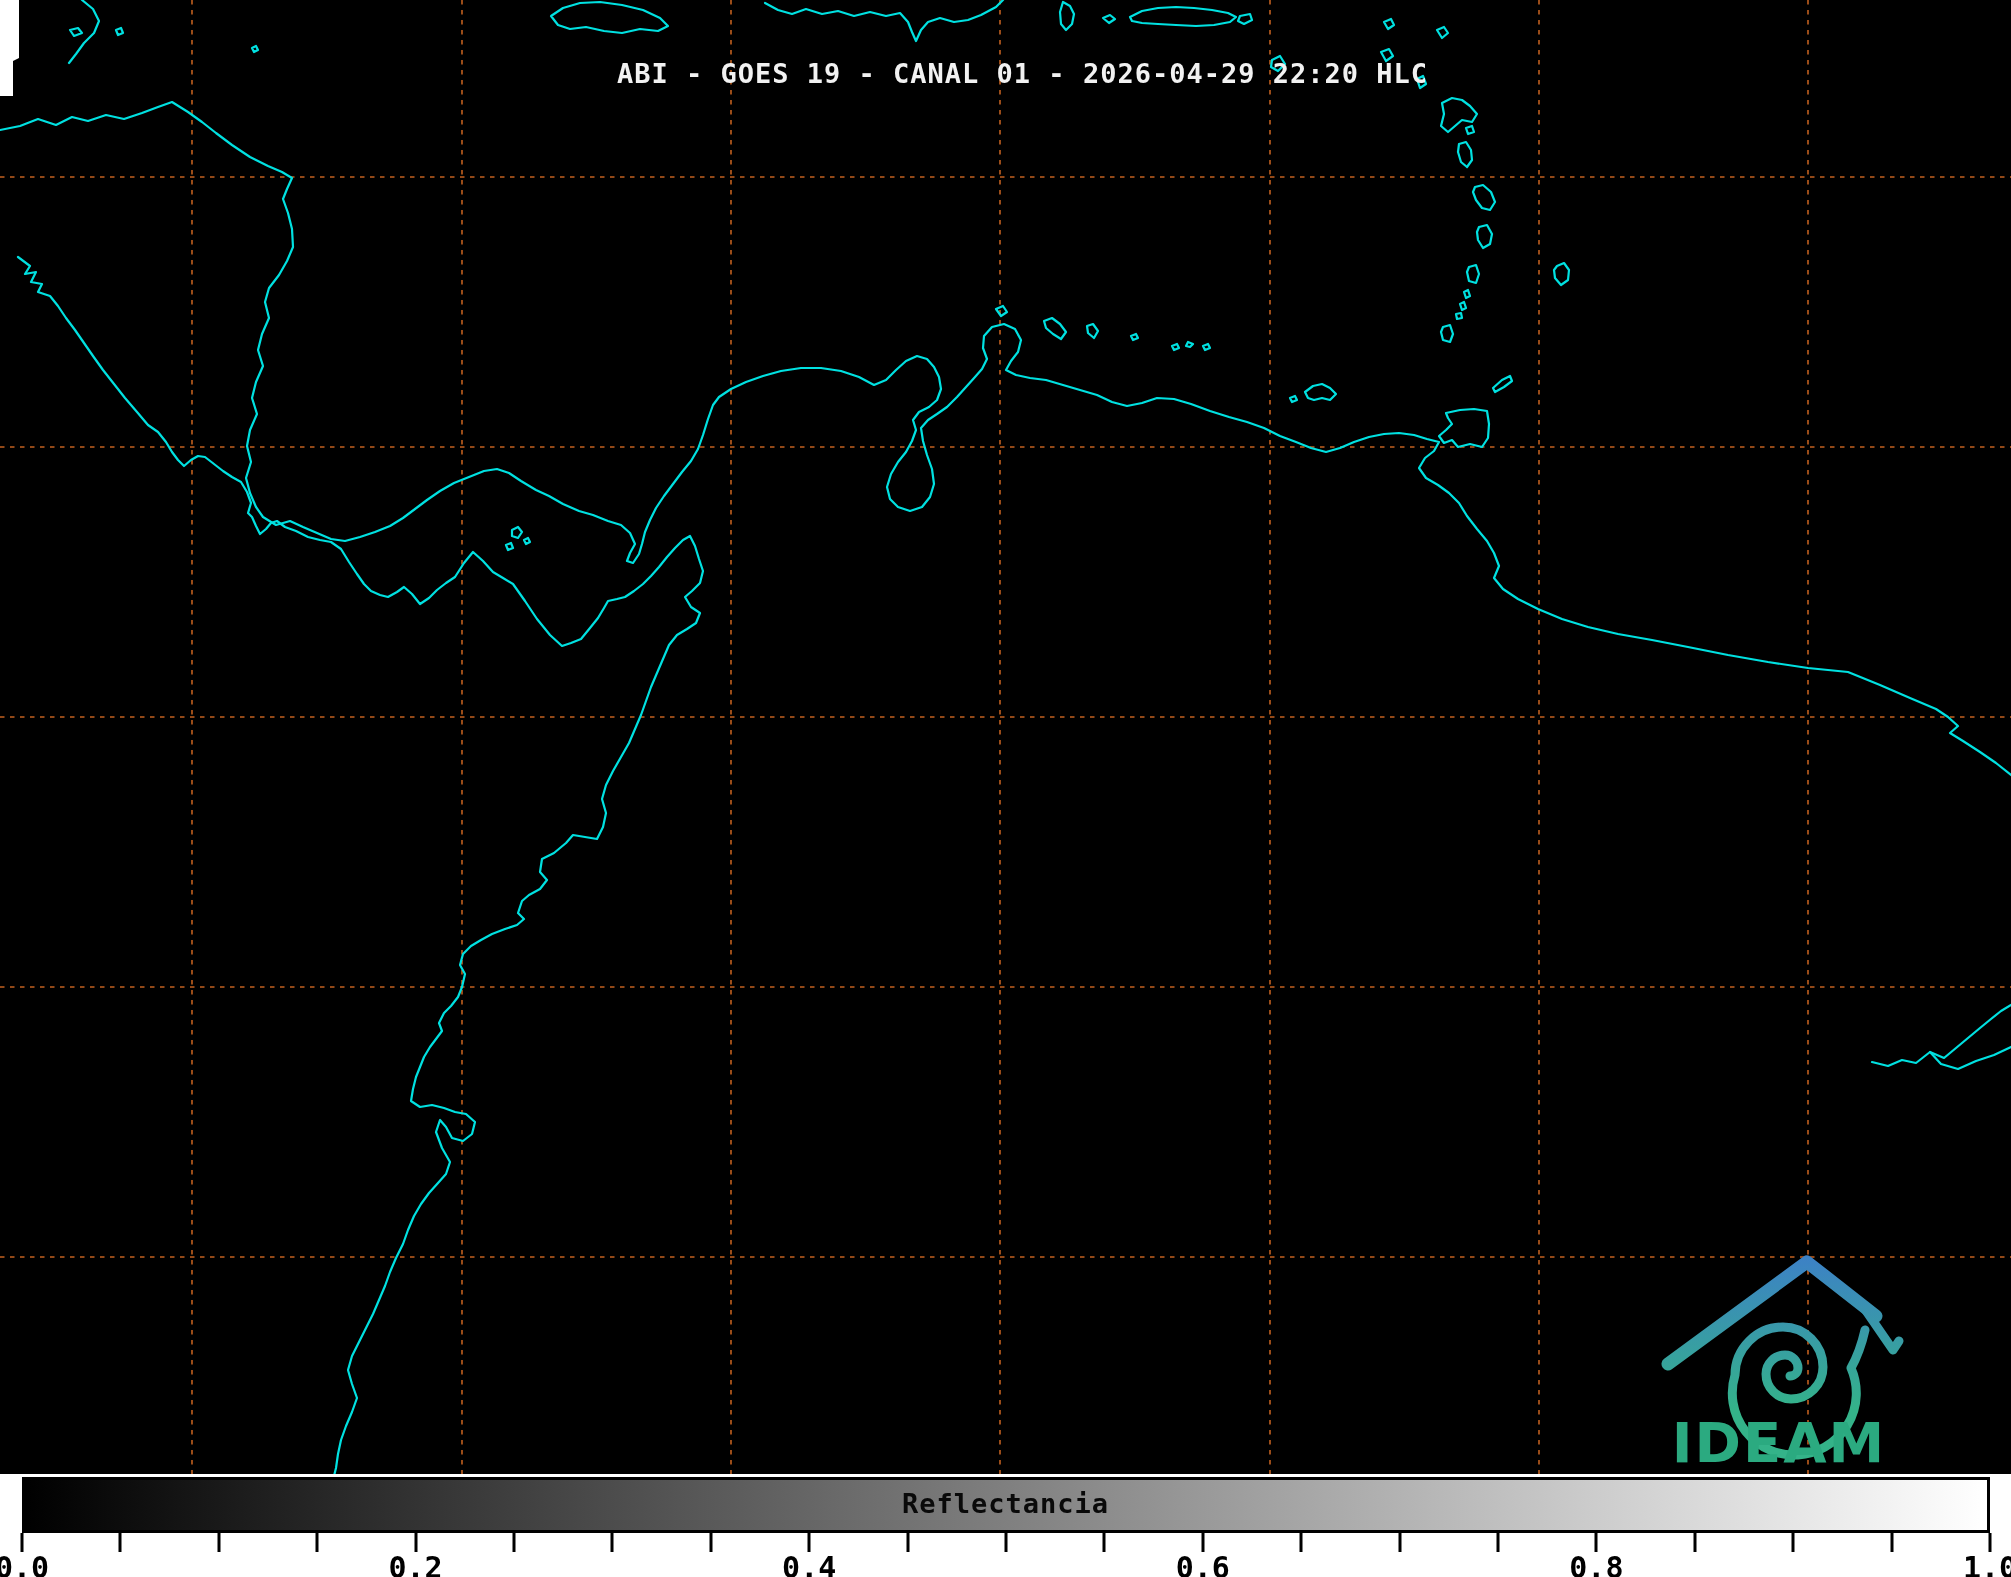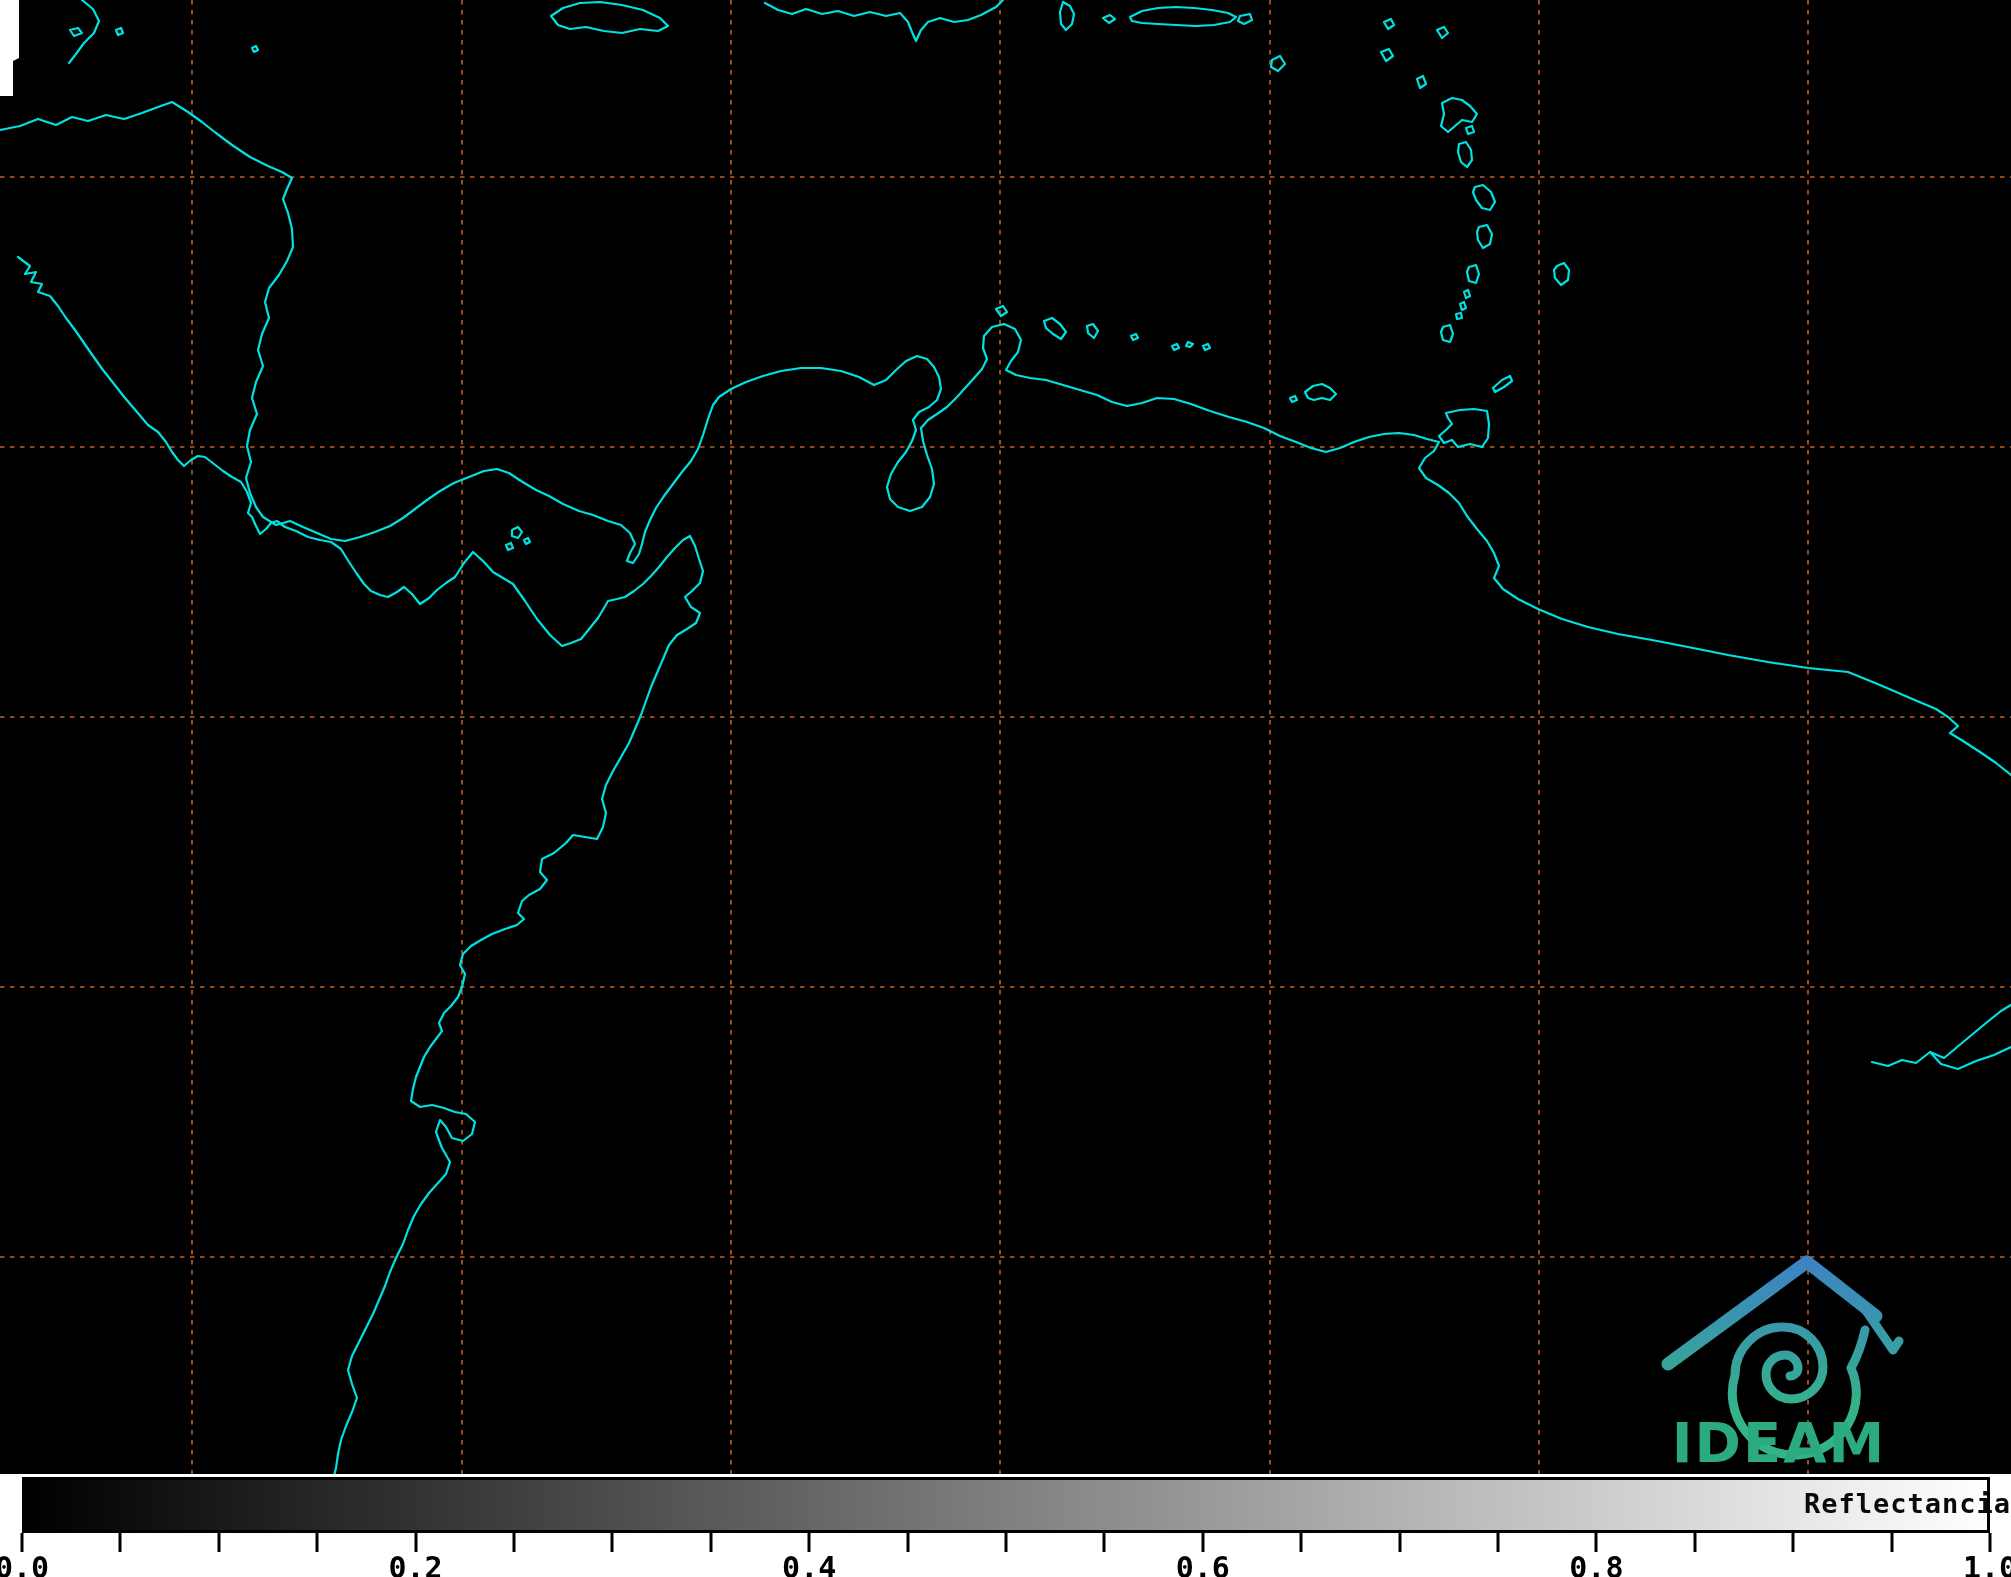--- a/index.html
+++ b/index.html
@@ -17,21 +17,21 @@
   .cb-zone{
     position:absolute;left:0;top:1474px;width:2011px;height:103px;
     background:#ffffff;
   }
   .cb-bar{
     position:absolute;left:22px;top:3px;width:1968px;height:56px;
     border:3.5px solid #000;box-sizing:border-box;
     background:linear-gradient(to right,#000000,#ffffff);
   }
   .cb-label{
-    position:absolute;left:0;right:0;top:14px;text-align:right;
+    position:absolute;left:0;right:0;top:14px;text-align:center;
     font-size:27px;font-weight:bold;color:#0a0a0a;letter-spacing:1px;
   }
   .cb-tick{
     position:absolute;top:59px;width:3px;height:19px;background:#000;
     transform:translateX(-1.5px);
   }
   .cb-tick-label{
     position:absolute;top:76px;transform:translateX(-50%);
     font-size:30px;font-weight:bold;color:#000;white-space:pre;
   }
@@ -123,20 +123,21 @@
                  A32,32 0 0 1 1791,1399
                  A25,25 0 0 1 1766,1374
                  A19,19 0 0 1 1785,1355
                  A13,13 0 0 1 1798,1368
                  A8,8 0 0 1 1790,1376" stroke-width="9"></path>
       </g>
       <text id="logo-text" x="1779" y="1462" text-anchor="middle" font-family="DejaVu Sans, Liberation Sans, sans-serif" font-size="56" font-weight="bold" letter-spacing="2" fill="#2BAA80">IDEAM</text>
     </g>
   </svg>
 
+  <div class="map-title">ABI - GOES 19 - CANAL 01 - 2026-04-29 22:20 HLC</div>
 
   <div class="cb-zone">
     <div class="cb-bar" style="background: linear-gradient(to right, rgb(0, 0, 0), rgb(255, 255, 255));"></div>
     <div class="cb-label">Reflectancia</div>
     <div id="cb-ticks">
         <div class="cb-tick" style="left: 22px;"></div>
         <div class="cb-tick-label" style="left: 22px;">0.0</div>
         <div class="cb-tick" style="left: 415.6px;"></div>
         <div class="cb-tick-label" style="left: 415.6px;">0.2</div>
         <div class="cb-tick" style="left: 809.2px;"></div>

